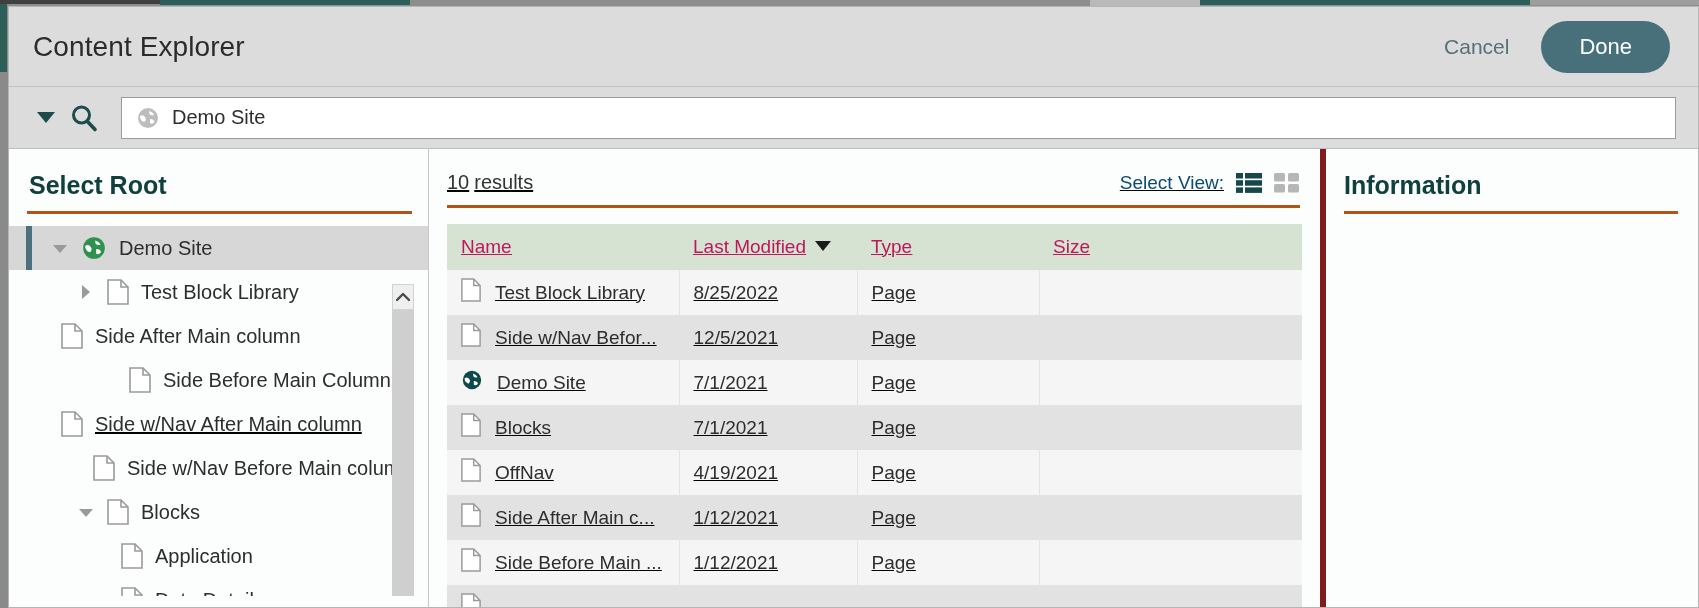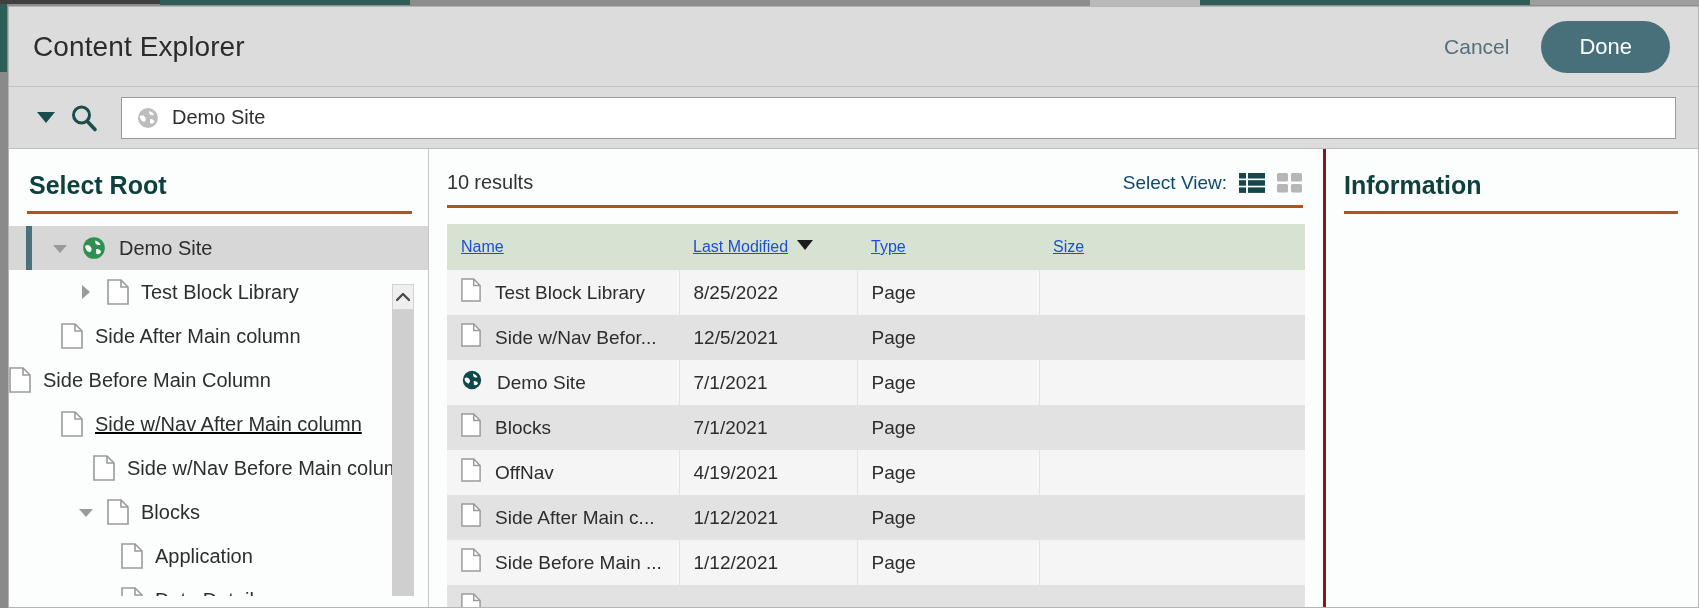--- a/index.html
+++ b/index.html
@@ -117,23 +117,24 @@
   }
   .col-tree {
     width: 420px;
     border-right: 1px solid #c6c6c6;
     padding: 0;
     position: relative;
     background: #fcfdfd;
   }
   .col-results {
     flex: 1;
-    border-right: 3px solid #7f1d1d;
+    border-right: 6px solid #7f1d1d;
     position: relative;
     background: #fcfdfd;
+    text-decoration: underline;
   }
   .col-info {
     width: 372px;
     background: #fcfdfd;
     position: relative;
   }
 
   .panel-head {
     font-size: 25px;
     font-weight: bold;
@@ -231,22 +232,22 @@
     table-layout: fixed;
   }
   table.results th {
     background: #d6e2d2;
     height: 46px;
     text-align: left;
     padding: 0 14px;
     font-weight: normal;
   }
   table.results th a {
-    color: #1d4ed8;
-    font-size: 16px;
+    color: #be185d;
+    font-size: 19px;
     text-decoration: underline;
     cursor: pointer;
   }
   .sort-caret {
     display:inline-block;
     margin-left: 9px;
     width:0;height:0;
     border-left: 8px solid transparent;
     border-right: 8px solid transparent;
     border-top: 10px solid #1b1b1b;
@@ -350,21 +351,21 @@
         <div class="tree-row" style="padding-left:52px;">
           <span class="doc-ico">
             <svg width="22" height="26" viewBox="0 0 22 26">
                 <path d="M1 1 h13 l7 7 v17 h-20 z" fill="#fff" stroke="#9a9a9a" stroke-width="1.6"></path>
                 <path d="M14 1 v7 h7" fill="none" stroke="#9a9a9a" stroke-width="1.6"></path>
               </svg>
           </span>
           <span class="tree-label">Side After Main column</span>
         </div>
 
-        <div class="tree-row" style="">
+        <div class="tree-row" style="padding-left:84px;margin-left:36px;">
           <span class="doc-ico">
             <svg width="22" height="26" viewBox="0 0 22 26">
                 <path d="M1 1 h13 l7 7 v17 h-20 z" fill="#fff" stroke="#9a9a9a" stroke-width="1.6"></path>
                 <path d="M14 1 v7 h7" fill="none" stroke="#9a9a9a" stroke-width="1.6"></path>
               </svg>
           </span>
           <span class="tree-label">Side Before Main Column</span>
         </div>
 
         <div class="tree-row" style="padding-left:52px;text-decoration:underline;">

